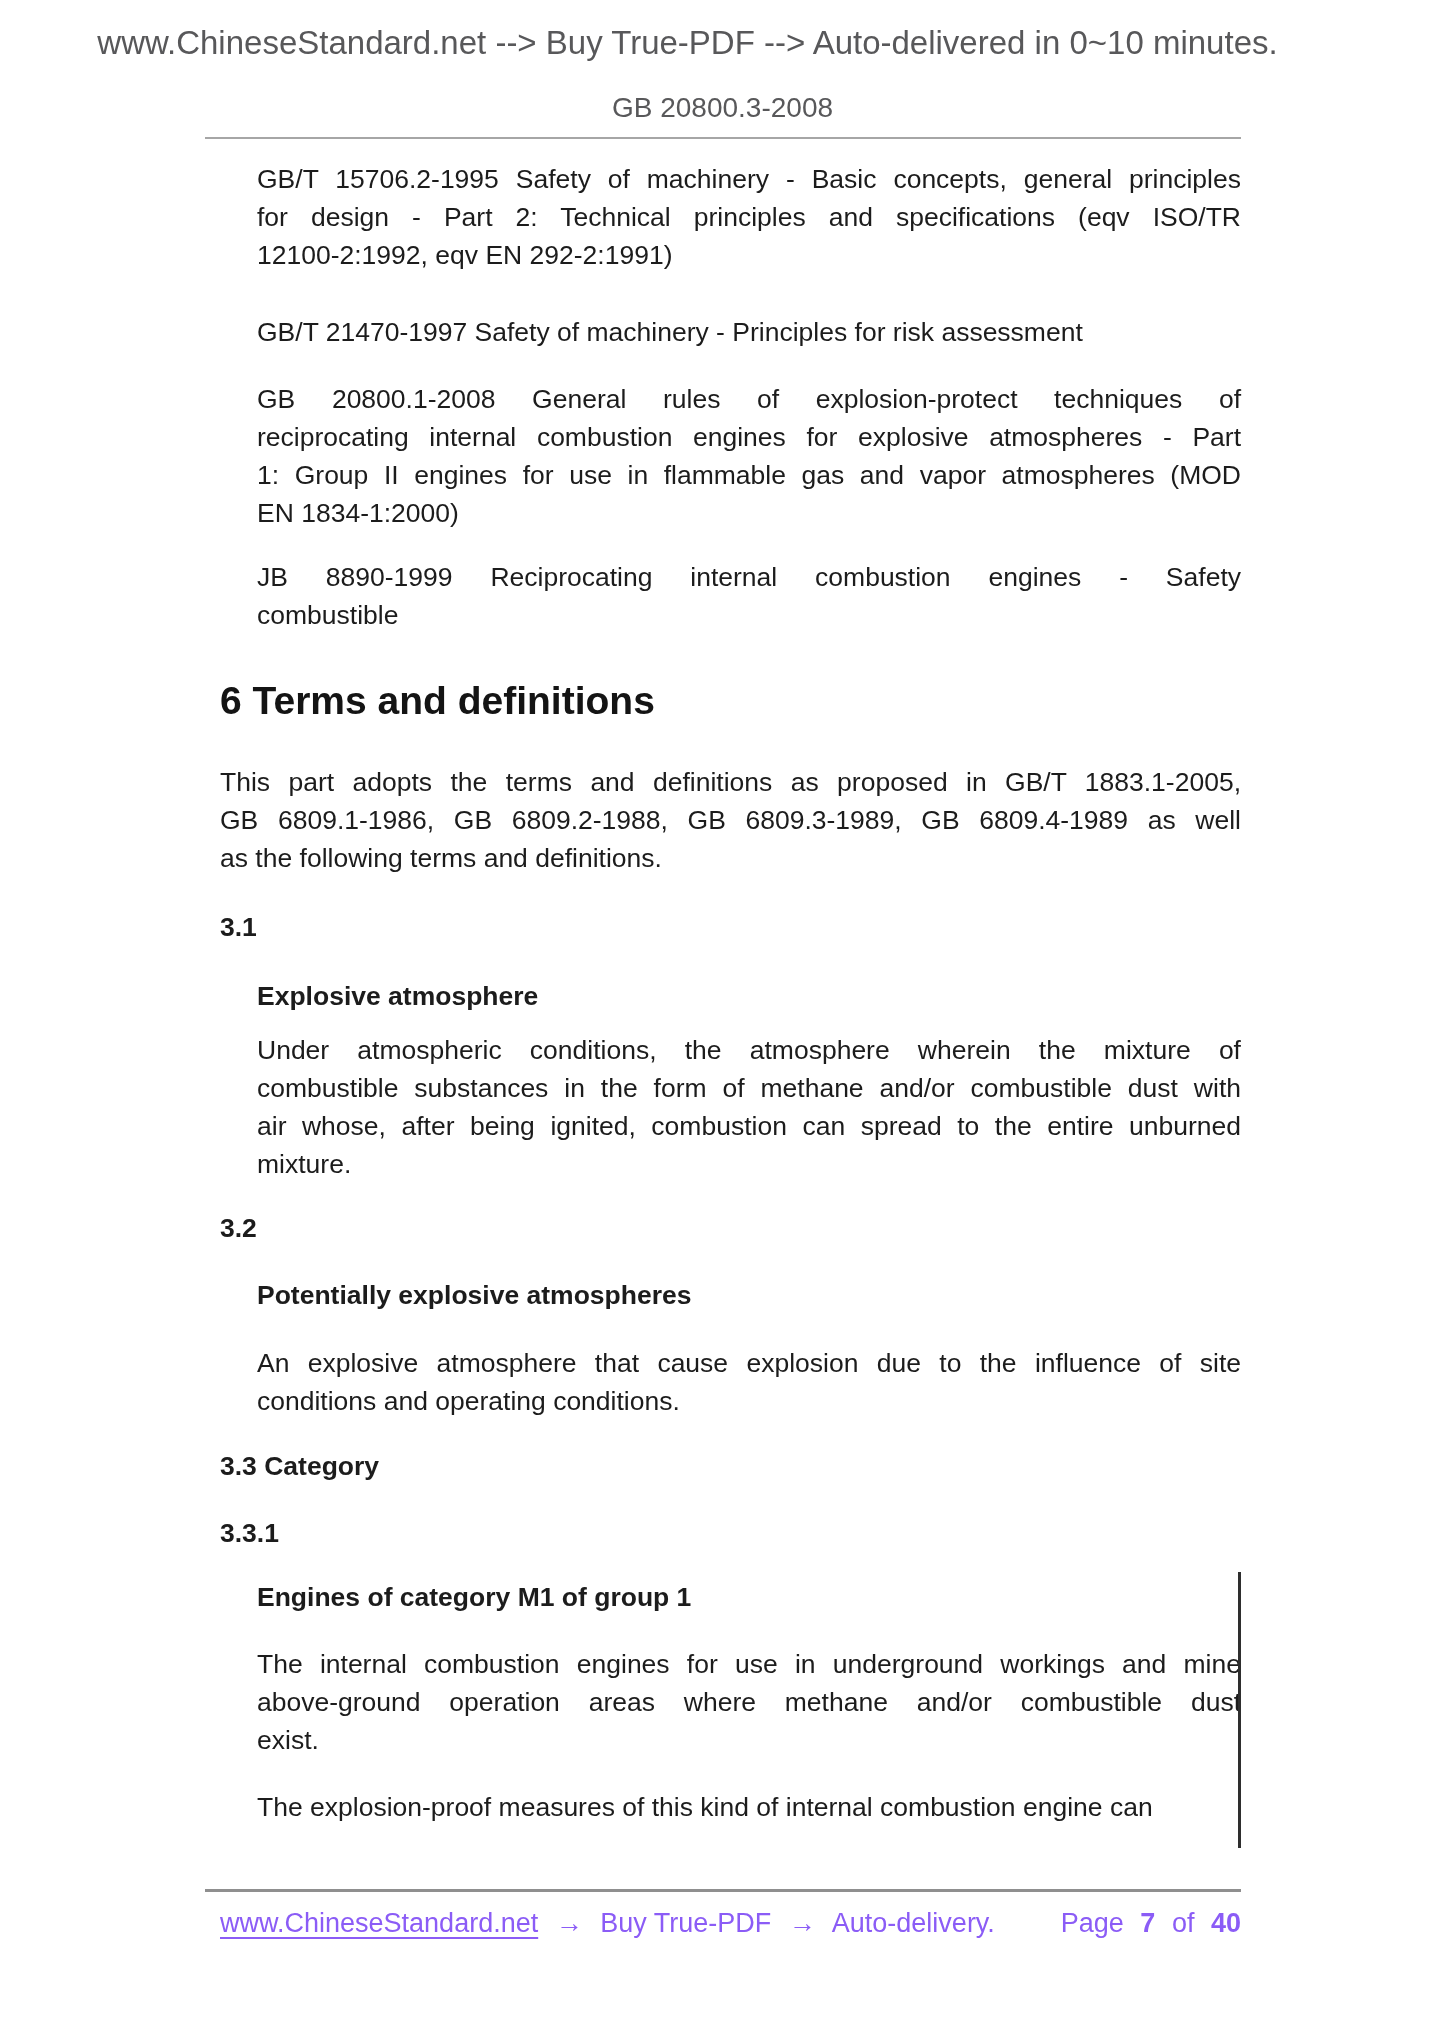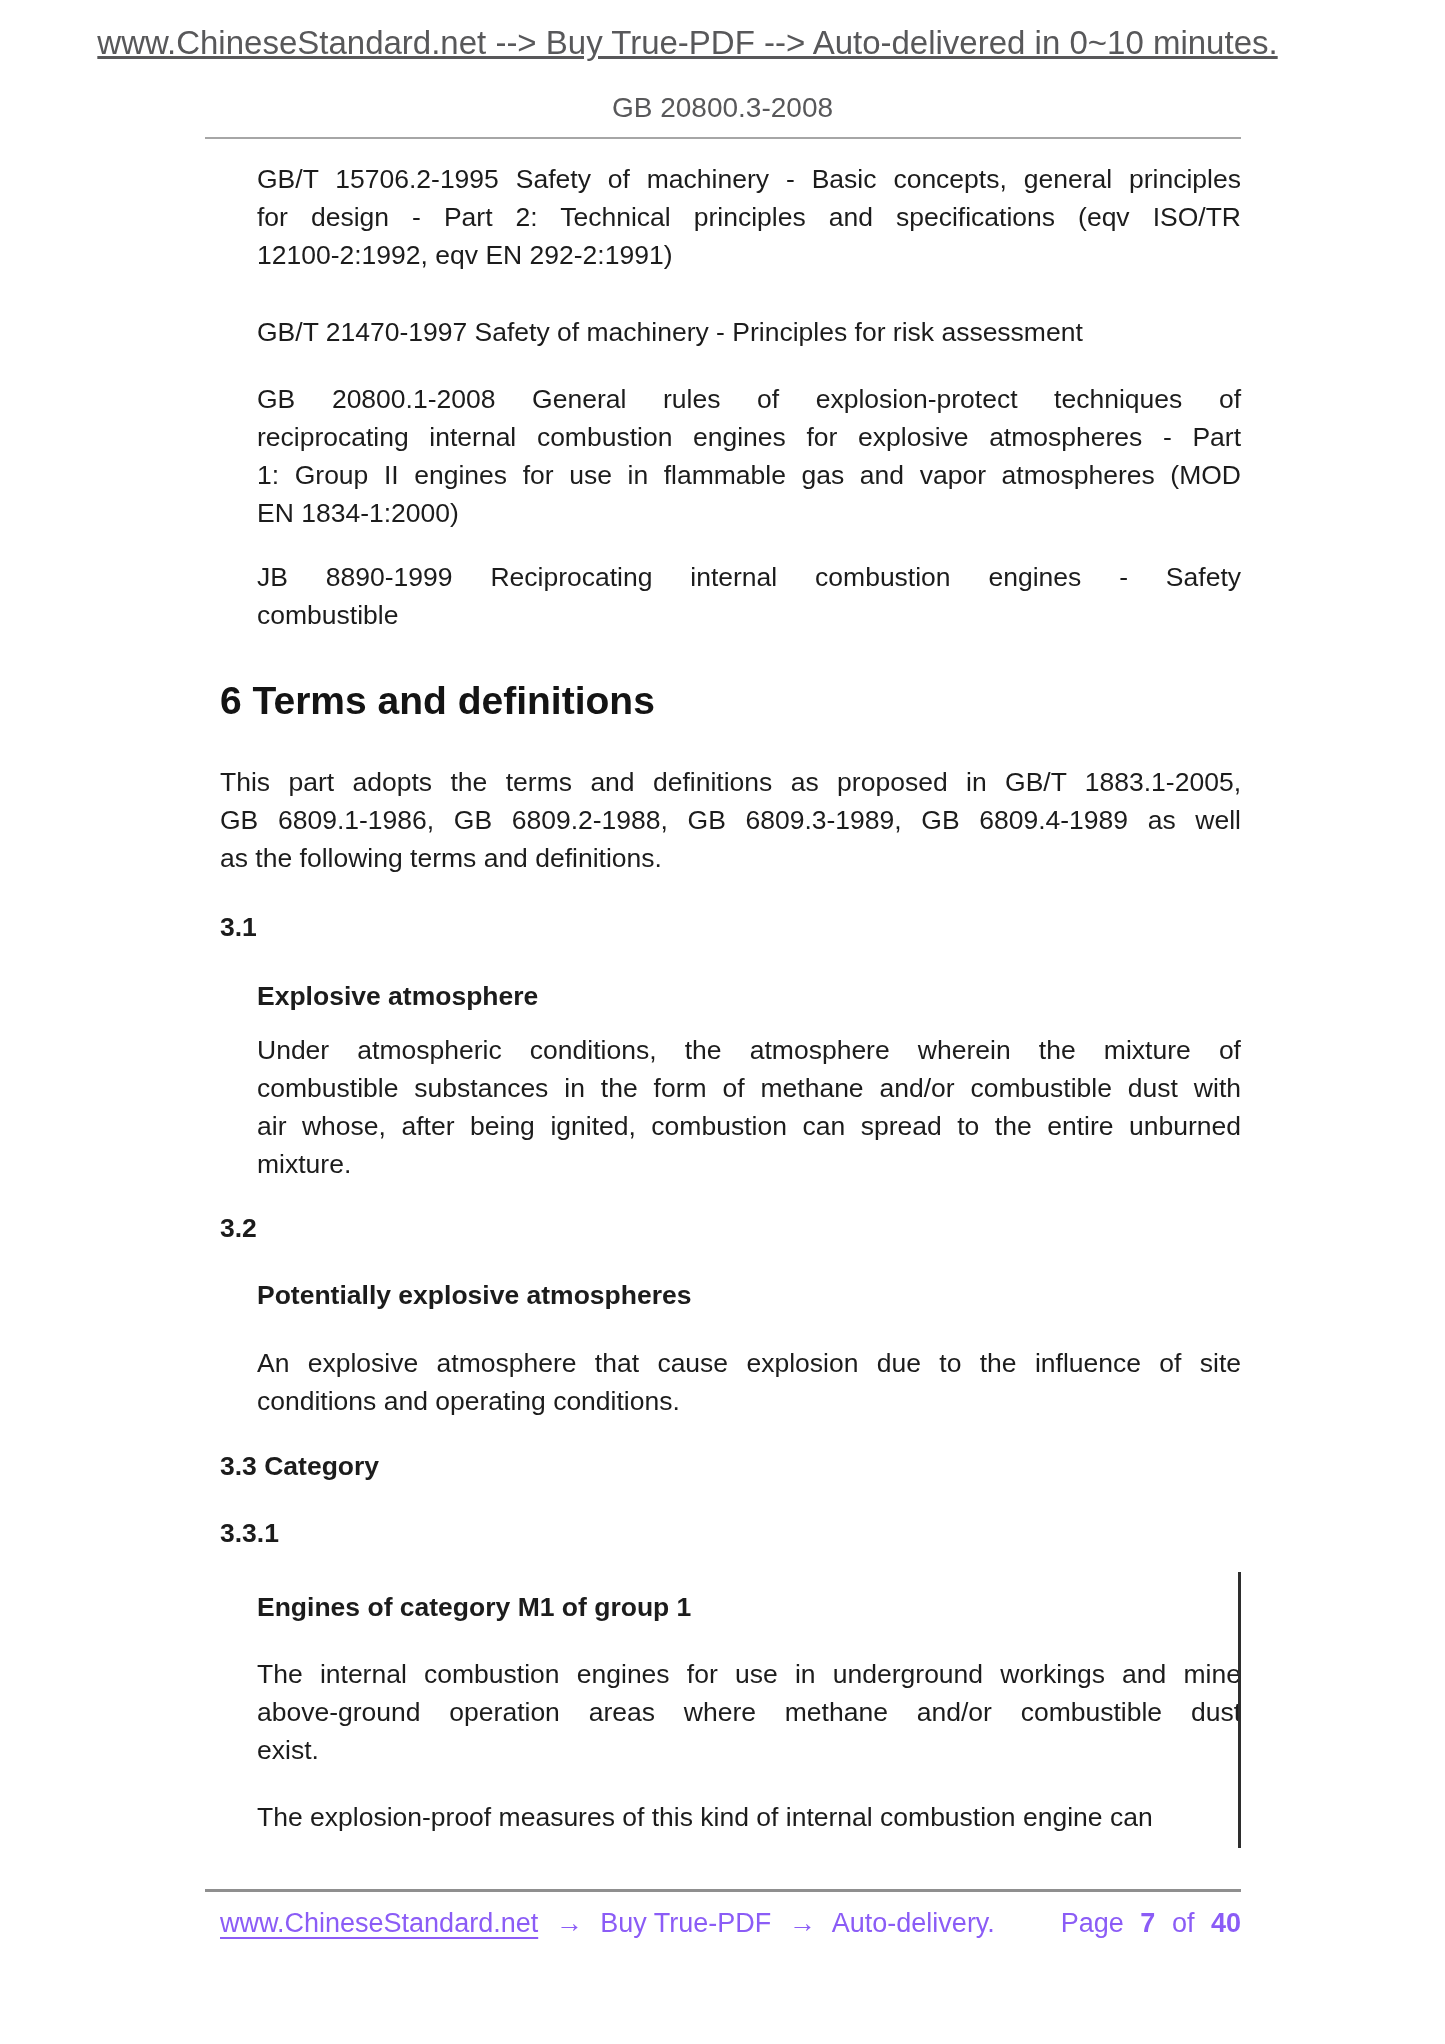--- a/index.html
+++ b/index.html
@@ -13,21 +13,20 @@
     overflow:hidden;
   }
   
   .hdr-note{
     position:absolute;
     top:24px;left:0;width:1375px;
     text-align:center;
     font-size:33px;line-height:38px;
     color:#58585a;
     white-space:nowrap;
-    text-decoration:underline;
   }
   .hdr-doc{
     position:absolute;
     top:91px;left:0;width:1445px;
     text-align:center;
     font-size:28px;line-height:34px;
     color:#58585a;
   }
   .rule-top{
     position:absolute;
@@ -136,21 +135,21 @@
 
     <div class="blk b indent" style="margin-bottom:30px">Potentially explosive atmospheres</div>
 
     <div class="blk indent" style="margin-bottom:27px">
         <div class="ln jl">An explosive atmosphere that cause explosion due to the influence of site</div>
         <div class="ln ll">conditions and operating conditions.</div>
       </div>
 
     <div class="blk b" style="margin-bottom:29px">3.3 Category</div>
 
-    <div class="blk b" style="margin-bottom:36px">3.3.1</div>
+    <div class="blk b" style="margin-bottom:26px">3.3.1</div>
 
     <div class="blk b indent" style="margin-bottom:29px">Engines of category M1 of group 1</div>
 
     <div class="blk indent" style="margin-bottom:29px">
         <div class="ln jl">The internal combustion engines for use in underground workings and mine</div>
         <div class="ln jl">above-ground operation areas where methane and/or combustible dust</div>
         <div class="ln ll">exist.</div>
       </div>
 
     <div class="blk indent">

